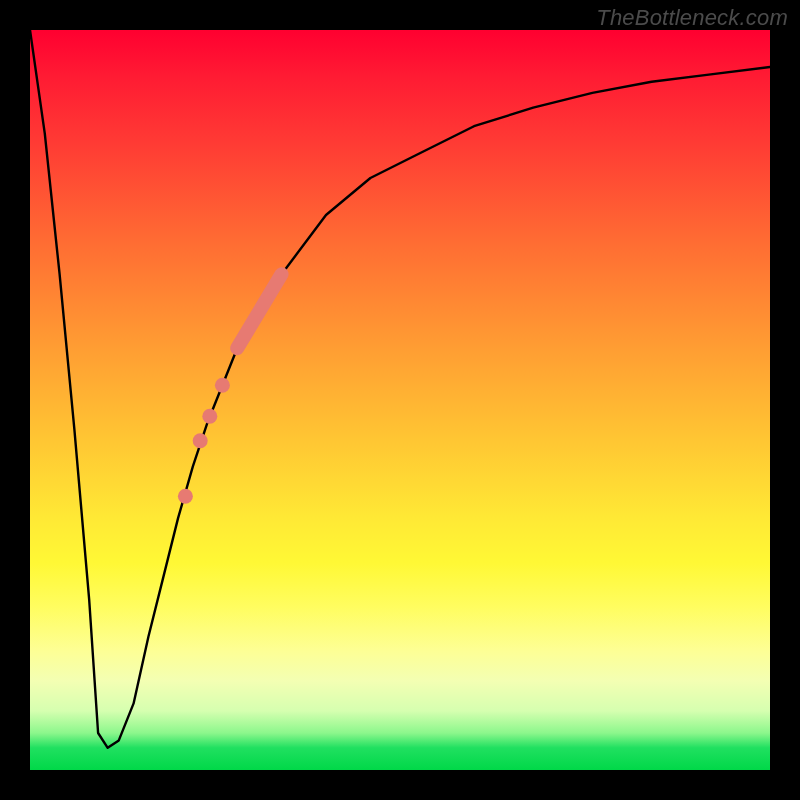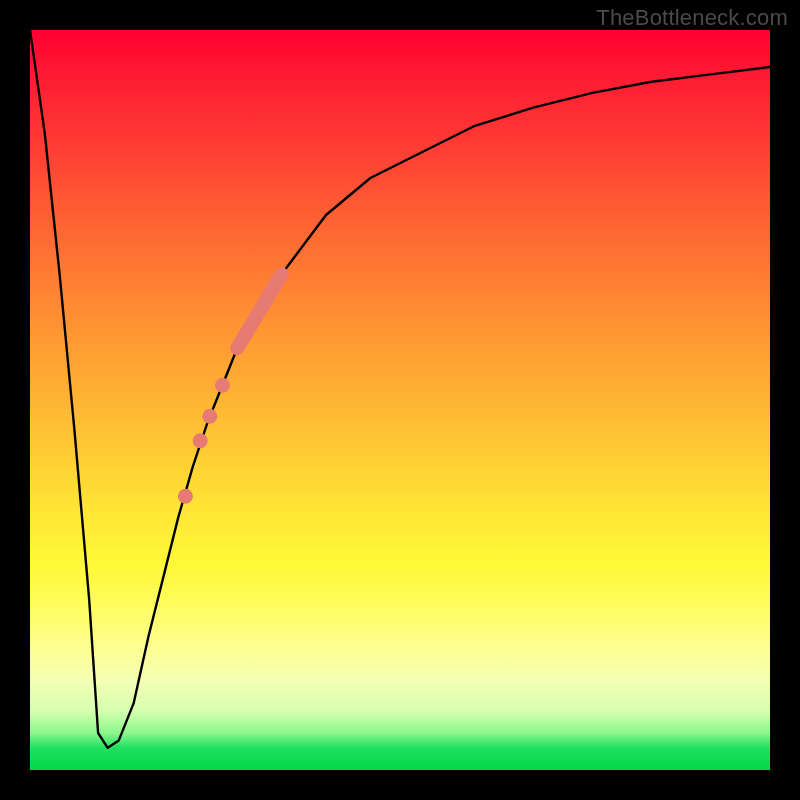--- a/index.html
+++ b/index.html
@@ -50,20 +50,21 @@
   }
   .watermark {
     position: absolute;
     top: 5px;
     right: 12px;
     font-family: Arial, Helvetica, sans-serif;
     font-size: 22px;
     color: #4b4b4b;
     letter-spacing: 0.2px;
     user-select: none;
+    font-style: italic;
   }
   svg.curve {
     position: absolute;
     inset: 0;
   }
 </style>
 </head>
 <body>
 
 <div class="frame">

